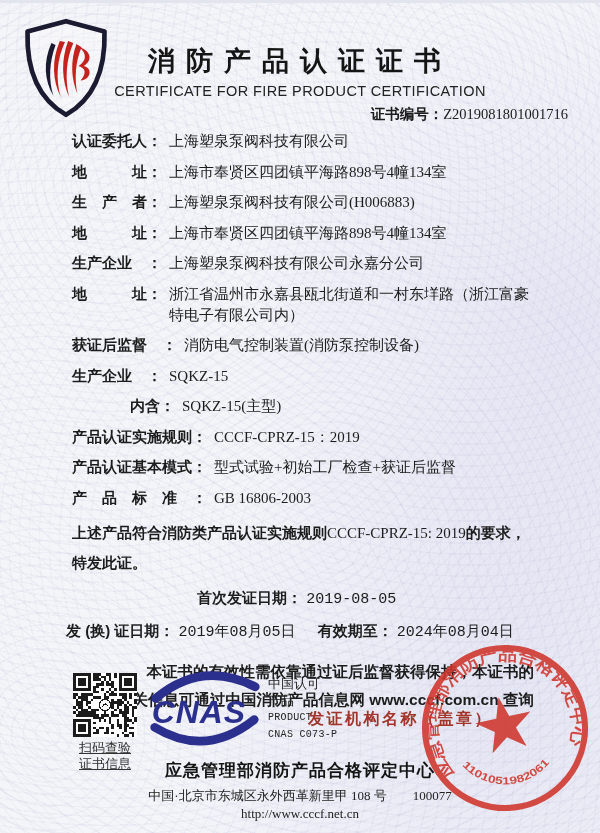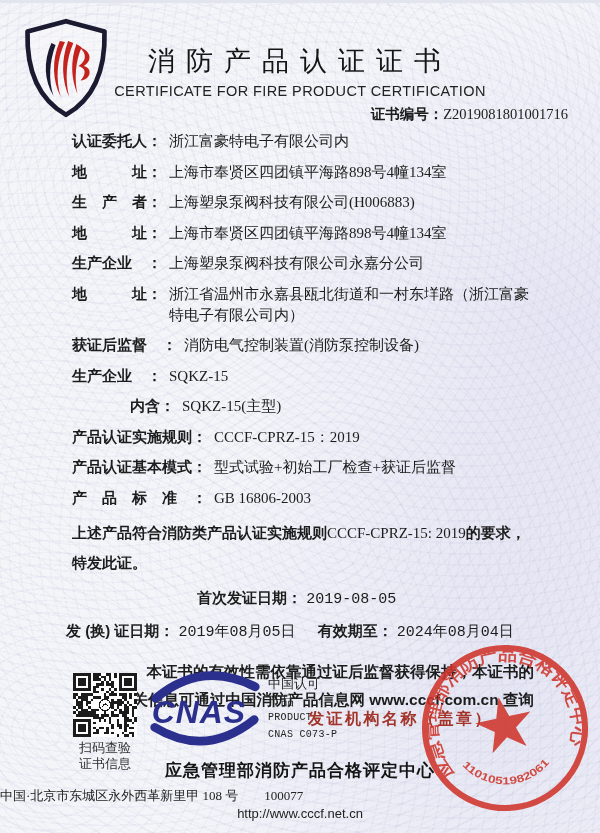--- a/index.html
+++ b/index.html
@@ -14,21 +14,21 @@
       repeating-radial-gradient(circle at 18% 22%, rgba(120,130,180,0.06) 0 1.5px, rgba(0,0,0,0) 1.5px 9px),
       repeating-radial-gradient(circle at 78% 8%, rgba(120,130,180,0.06) 0 1.5px, rgba(0,0,0,0) 1.5px 11px),
       repeating-radial-gradient(circle at 55% 65%, rgba(150,120,170,0.05) 0 1.5px, rgba(0,0,0,0) 1.5px 10px),
       repeating-radial-gradient(circle at 8% 88%, rgba(120,130,180,0.06) 0 1.5px, rgba(0,0,0,0) 1.5px 12px);
     border-top:3px solid #e3e5ee;
   }
   
   .logo { position:absolute; left:14px; top:12px; width:104px; height:106px; }
   .title {
     position:absolute; left:0; right:0; top:40px; text-align:center;
-    font-size:27px; font-weight:normal; letter-spacing:11px; color:#151515;
+    font-size:27px; font-weight:bold; letter-spacing:11px; color:#151515;
   }
   .subtitle {
     position:absolute; left:0; right:0; top:80px; text-align:center;
     font-size:14.5px; letter-spacing:0.4px; color:#222;
   }
   .certno {
     position:absolute; right:32px; top:102px; font-size:14.5px;
     font-family:"Liberation Serif",serif;
   }
   .certno .cl { font-weight:bold; font-family:"Liberation Sans",sans-serif; }
@@ -43,35 +43,35 @@
   .statement .c { font-family:"Liberation Serif",serif; }
   .dateline1 { margin:10px 0 0 125px; line-height:22px; }
   .dateline2 { margin:9px 0 0 -6px; line-height:22px; }
   .dateline1 .lbl, .dateline2 .lbl { font-weight:bold; }
   .dateline2 .gap { display:inline-block; width:18px; }
   .dl-val { font-family:Liberation Mono, monospace; }
   .notice { margin-top:14px; text-align:right; font-weight:bold; font-size:15.5px; line-height:28px; }
   
   .qr { position:absolute; left:73px; top:670px; width:64px; height:64px; }
   .qr-caption { position:absolute; left:58px; top:737px; width:94px; text-align:center;
-                font-size:13px; line-height:15.5px; color:#333; }
+                font-size:13px; line-height:15.5px; color:#333;text-decoration:underline; }
   .cnas { position:absolute; left:146px; top:666px; width:116px; height:80px; }
   .accred { position:absolute; left:268px; top:672px; font-size:13px; line-height:17px; color:#222; }
   .accred .latin { font-size:10px; letter-spacing:0.3px;font-family:Liberation Mono, monospace; }
   .seal { position:absolute; left:418px; top:638px; width:174px; height:174px;
           transform:rotate(-12deg); opacity:0.88; z-index:2; }
   .seal-overlay { position:absolute; left:308px; top:706px; z-index:1;
           font-size:16px; letter-spacing:2.5px; color:#a2342a; font-weight:bold;
           font-family:"Liberation Serif",serif; }
   .org { position:absolute; left:0; right:0; top:756px; text-align:center;
          font-size:17px; font-weight:bold; letter-spacing:1px; color:#141414; }
-  .addr { position:absolute; left:0; right:0; top:784px; text-align:left;
+  .addr { position:absolute; left:0; right:0; top:784px; text-align:center;
           font-size:13px; color:#222; font-family:"Liberation Serif",serif; }
   .url { position:absolute; left:0; right:0; top:803px; text-align:center;
-         font-size:13px; color:#222; font-family:Liberation Sans, sans-serif; }
+         font-size:13px; color:#222; font-family:Liberation Serif, serif; }
 </style>
 </head>
 <body>
 
 <div class="page">
 
   <div class="logo">
     <svg viewBox="0 0 100 100" width="104" height="106">
       <path d="M50,5 L87,15 C88,50 78,79 50,95 C22,79 12,50 13,15 Z" fill="rgba(255,255,255,0.25)" stroke="#1a1a30" stroke-width="4.5" stroke-linejoin="round"></path>
       <path d="M36,26 C28,44 29,62 38,77 C33,62 34,44 40,28 Z" fill="#1a1a30"></path>
@@ -83,21 +83,21 @@
   </div>
   <div class="title">消防产品认证证书</div>
   <div class="subtitle">CERTIFICATE FOR FIRE PRODUCT CERTIFICATION</div>
   <div class="certno">
     <span class="cl">证书编号：</span><span>Z2019081801001716</span>
   </div>
 
   <div class="content">
     <div class="row">
         <span class="lbl">认证委托人：</span>
-        <span class="val">浙江富豪特电子有限公司内</span>
+        <span class="val">上海塑泉泵阀科技有限公司</span>
       </div>
     <div class="row">
         <span class="lbl">地　　　址：</span>
         <span class="val">上海市奉贤区四团镇平海路898号4幢134室</span>
       </div>
     <div class="row">
         <span class="lbl">生　产　者：</span>
         <span class="val">上海塑泉泵阀科技有限公司(H006883)</span>
       </div>
     <div class="row">

